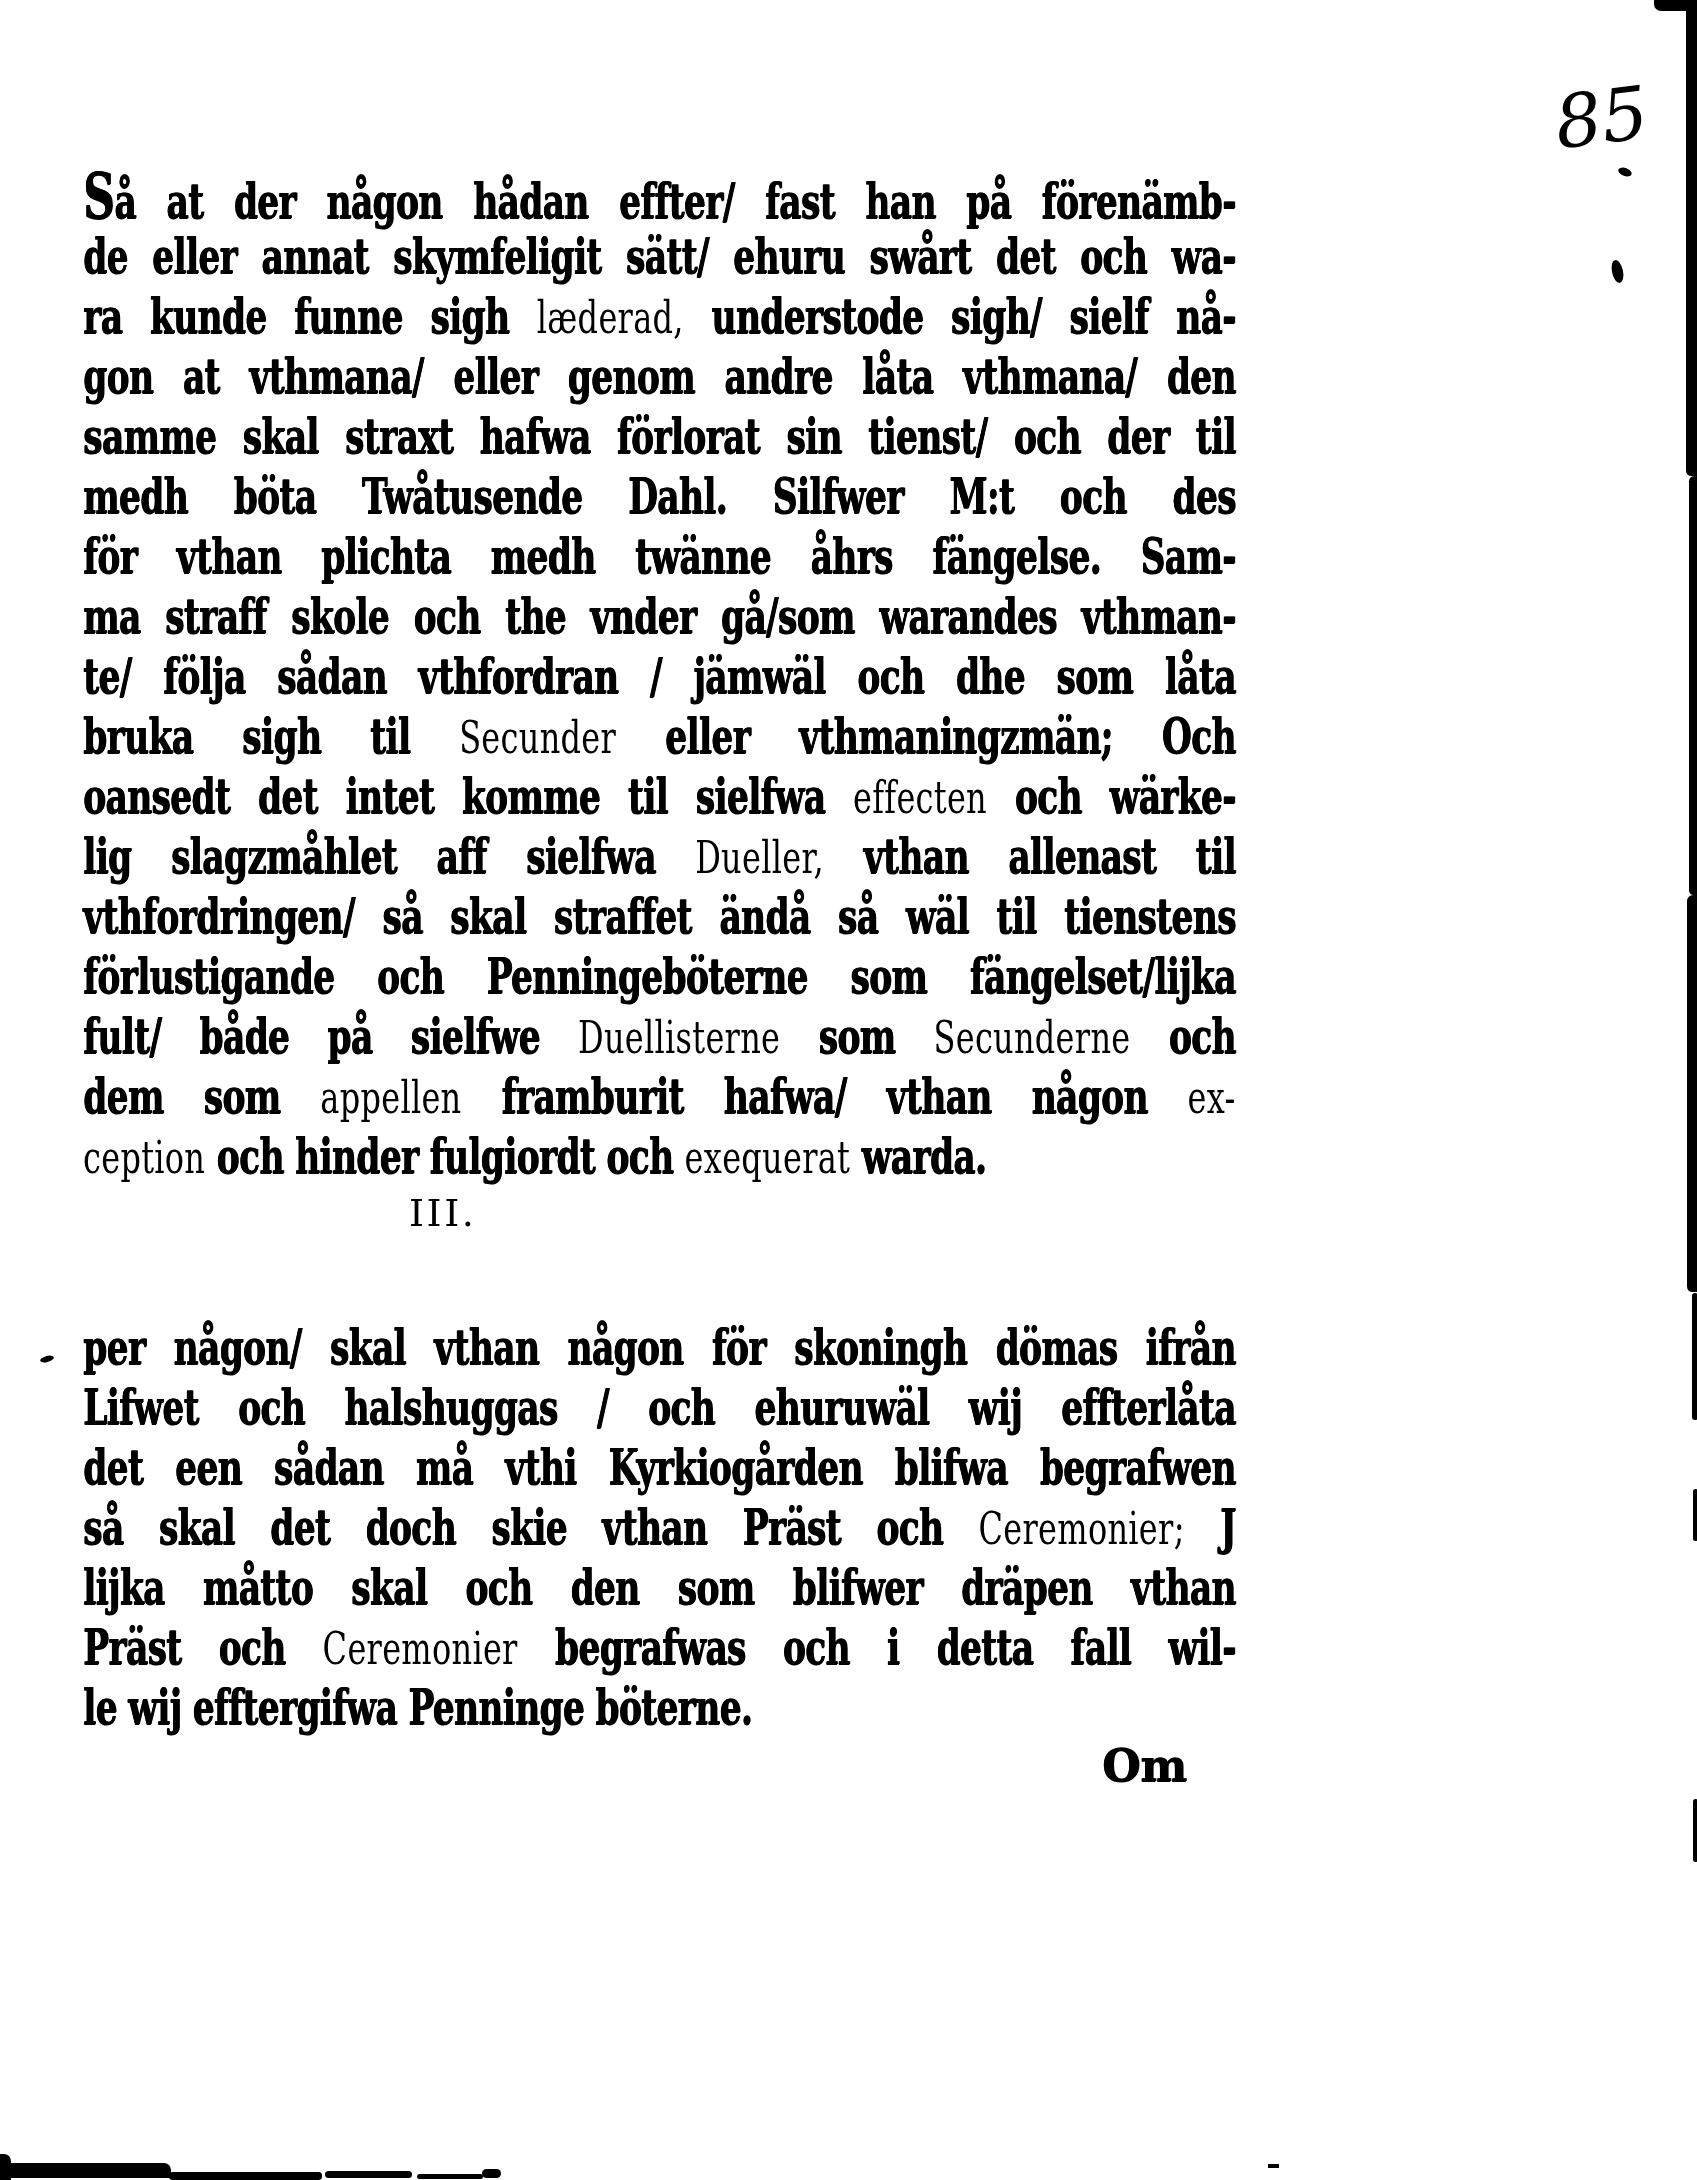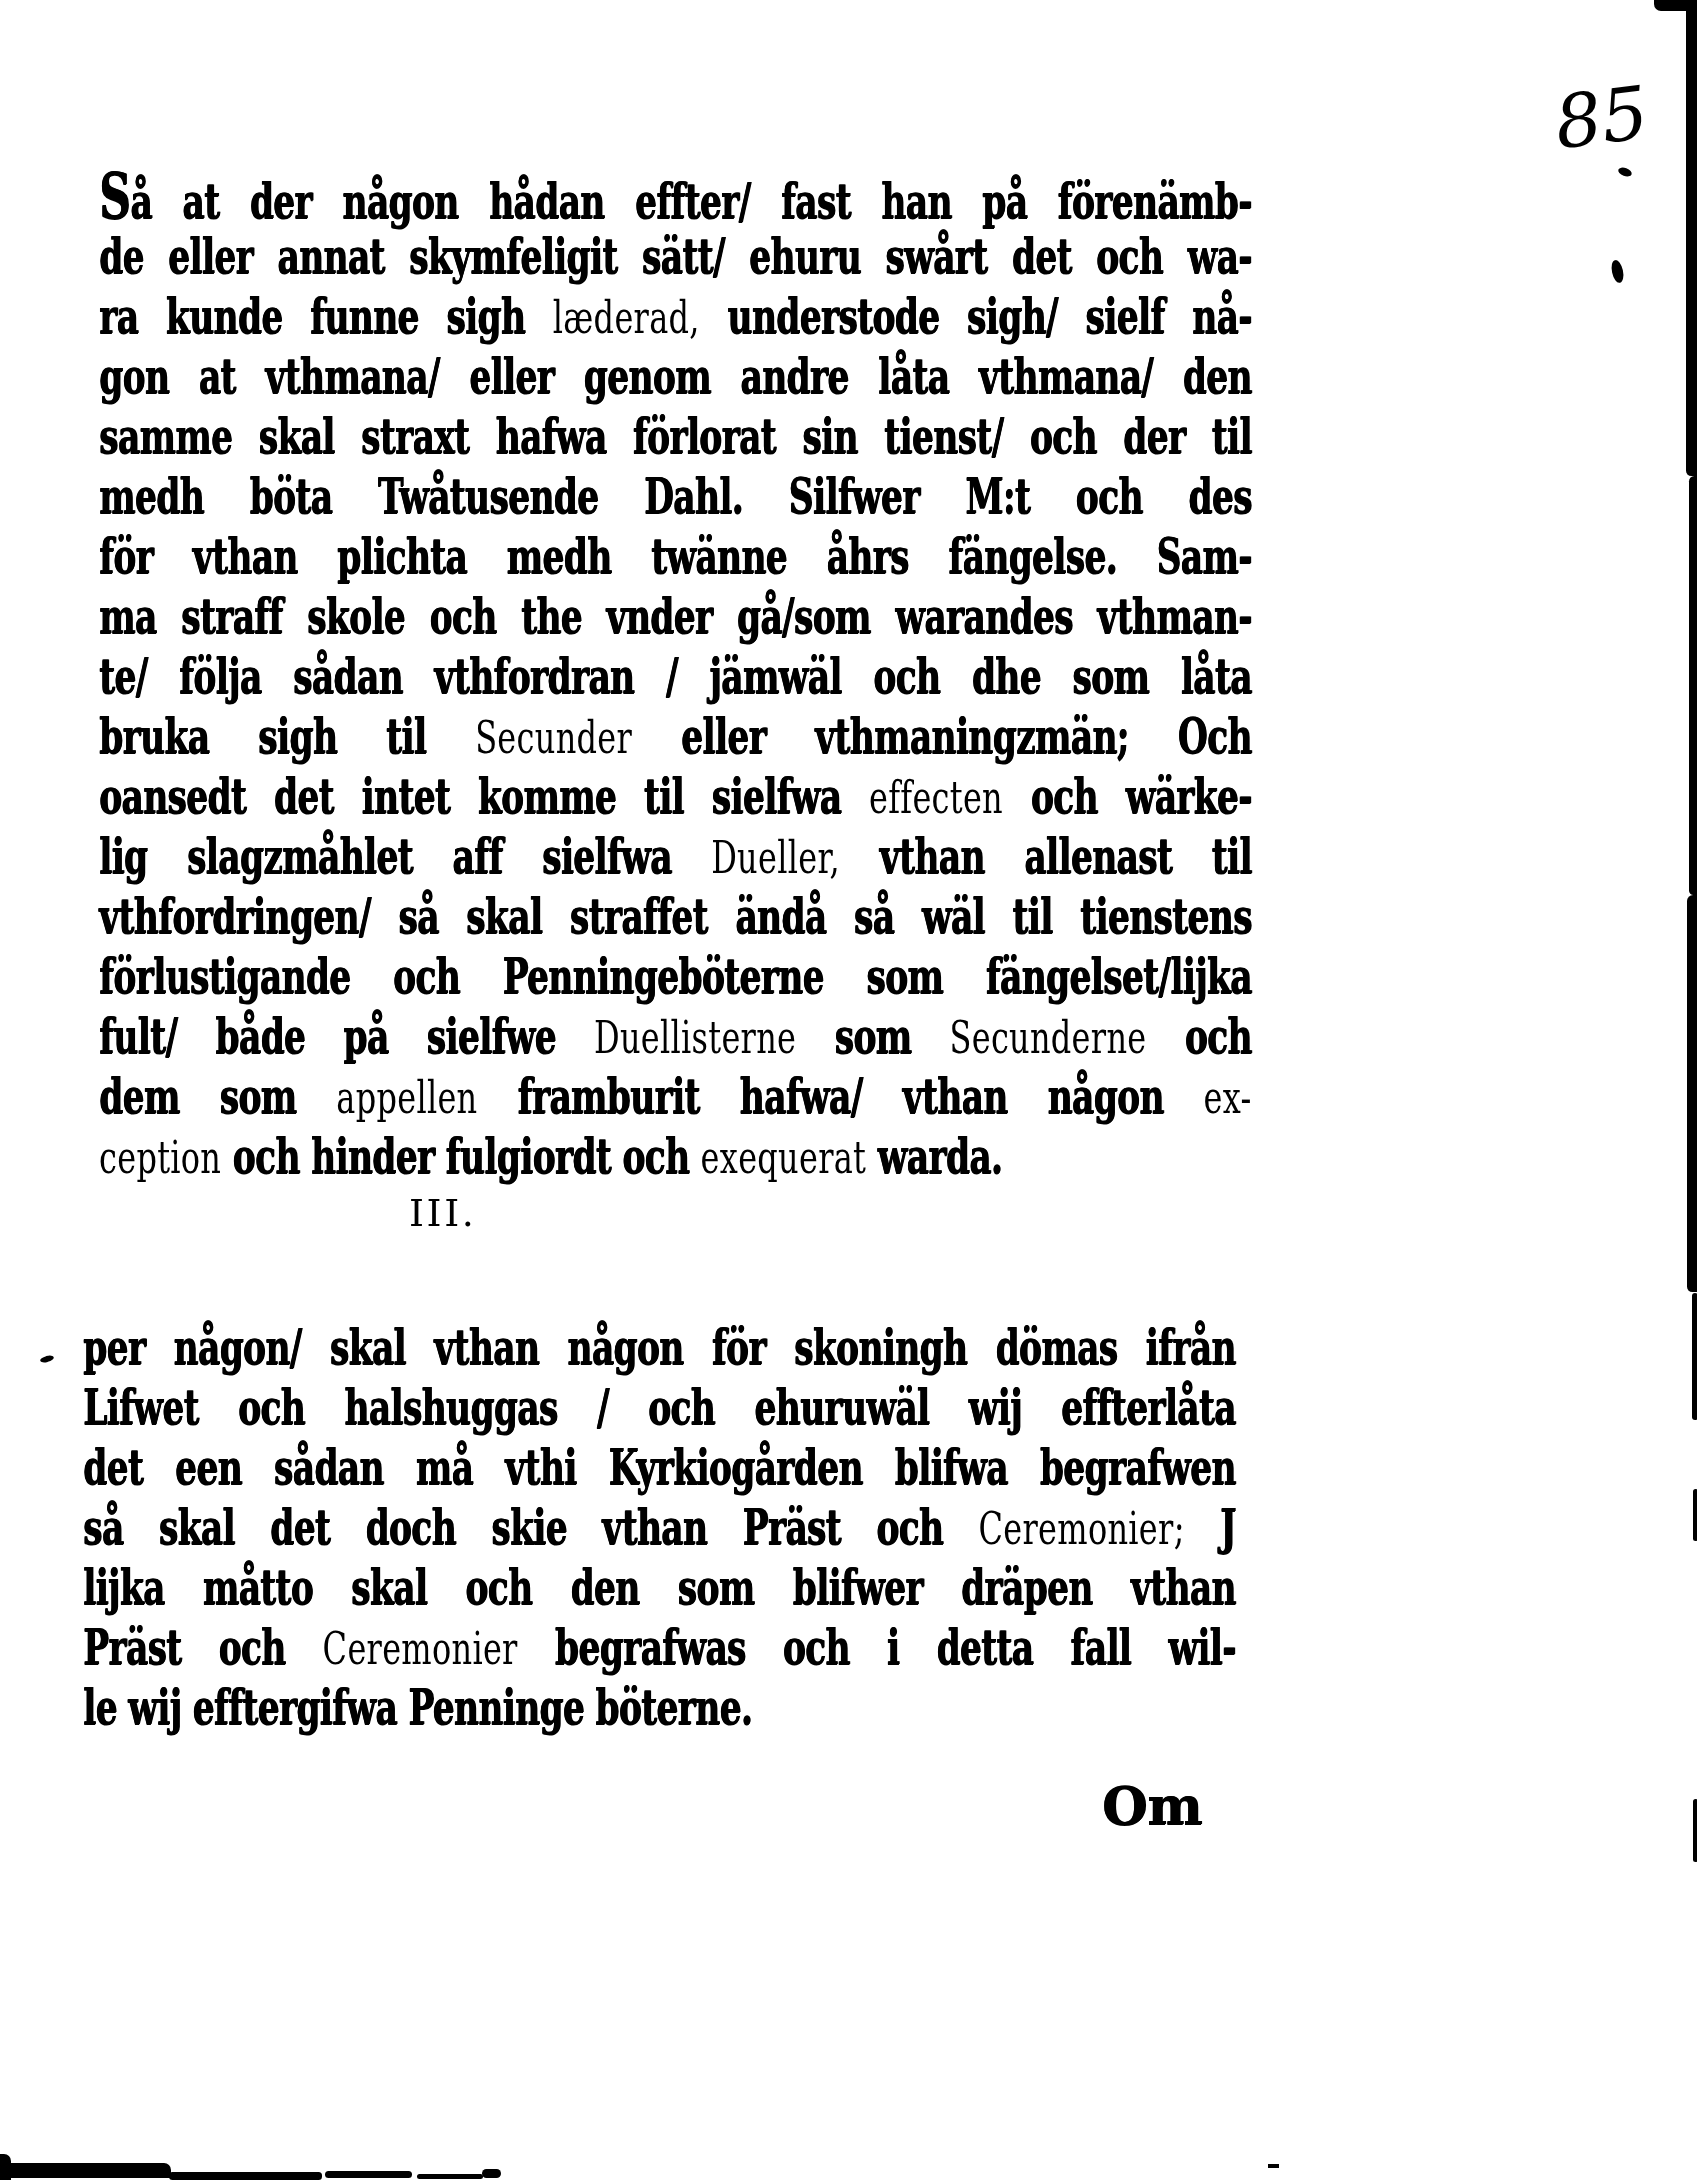--- a/index.html
+++ b/index.html
@@ -5,21 +5,21 @@
   html,body{margin:0;padding:0;background:#777;}
   .page{
     position:relative;width:1698px;height:2180px;background:#ffffff;
     overflow:hidden;font-family:"DejaVu Serif",serif;color:#000;
   }
   
   .bl{font-weight:700;text-shadow:1px 0 0 currentColor,0 0.6px 0 currentColor;}
   
   .rm{font-weight:400;font-size:0.93em;text-shadow:none;letter-spacing:0.4px;}
 
-  .text-col{position:absolute;left:83px;top:166px;width:1153px;margin-left:16px;}
+  .text-col{position:absolute;left:83px;top:166px;width:1153px;}
   .text-col2{position:absolute;left:83px;top:1317px;width:1153px;}
   .p-line{
     width:1642px;transform:scaleX(0.702);transform-origin:0 0;
     height:60px;line-height:60px;font-size:49px;letter-spacing:-0.9px;
     text-align:justify;text-align-last:justify;white-space:normal;
   }
   .p-line.last{text-align-last:left;}
   .p-line.first::first-letter{font-size:1.28em;}
   .lead-wrap{position:absolute;left:140px;top:1235px;width:1096px;}
   .lead-line{
@@ -29,21 +29,21 @@
   }
   .lead-line::first-letter{font-size:1.12em;}
   .heading{
     position:absolute;left:409px;top:1191px;font-size:38px;font-weight:400;
     letter-spacing:2.6px;
   }
   .folio{
     position:absolute;left:1555px;top:75px;font-size:73px;font-style:italic;
     font-weight:400;transform:rotate(-7deg);
   }
-  .catchword{position:absolute;left:1102px;top:1740px;font-size:52px;margin-top:35px;}
+  .catchword{position:absolute;left:1102px;top:1740px;font-size:44px;}
   .mdot{
     position:absolute;left:40px;top:1356px;width:14px;height:6.1px;background:#000;
     border-radius:50%;transform:rotate(-15deg);
   }
   .art{position:absolute;background:#000;}
 </style>
 </head>
 <body>
 
 <div class="page">

